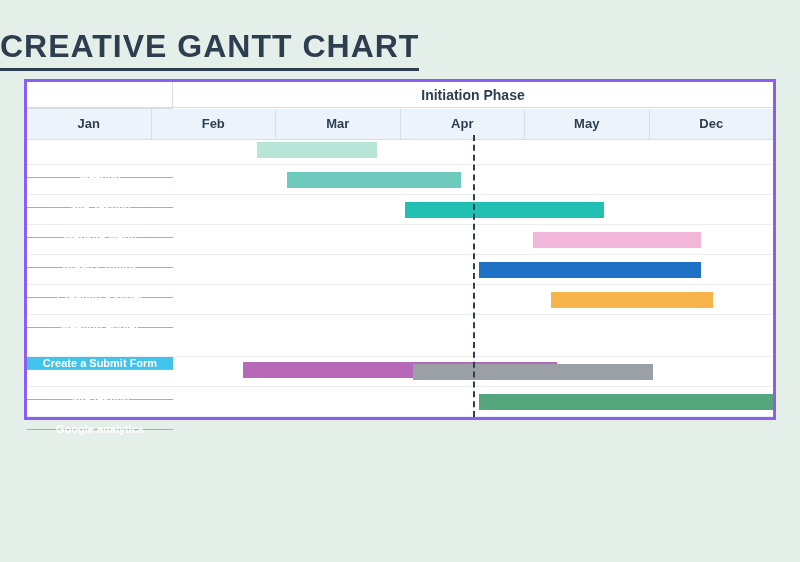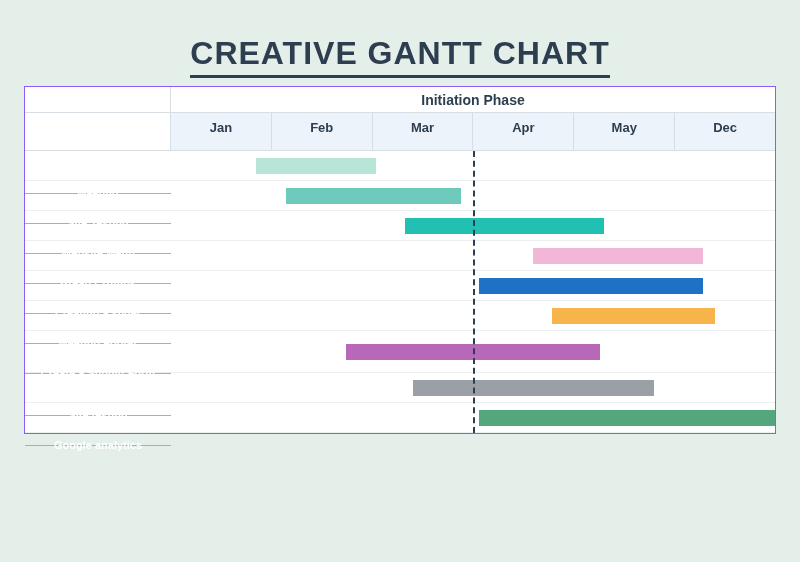--- a/index.html
+++ b/index.html
@@ -5,36 +5,37 @@
   * { box-sizing: border-box; }
   body {
     margin: 0;
     background: #e5efe9;
     font-family: -apple-system, BlinkMacSystemFont, "Segoe UI", Arial, sans-serif;
     width: 800px;
     height: 562px;
     overflow: hidden;
   }
   .title {
-    text-align: center;
+    text-align: left;
     font-size: 32px;
     font-weight: 800;
     color: #2c3e50;
     letter-spacing: 1px;
-    padding-top: 35px;
+    padding-top: 8px;
     margin-bottom: 6px;
+    margin-top: 20px;
   }
   .title span {
     border-bottom: 3px solid #2c3e50;
     padding-bottom: 4px;
   }
   .chart {
     margin: 14px 24px 0 24px;
     background: #fff;
-    border: 1px solid #8b5cf6;
+    border: 3px solid #8b5cf6;
   }
   .phase-row {
     display: flex;
     height: 26px;
   }
   .task-col-head {
     width: 146px;
     border-right: 1px solid #d6dde3;
     border-bottom: 1px solid #d6dde3;
     background: #fff;
@@ -44,21 +45,22 @@
     text-align: center;
     font-weight: 700;
     font-size: 14px;
     color: #2c3e50;
     line-height: 26px;
     border-bottom: 1px solid #d6dde3;
     background: #fff;
   }
   .months-row {
     display: flex;
-    height: 38px;
+    height: 27px;
+    flex-direction: column;
   }
   .task-col-head2 {
     width: 146px;
     border-right: 1px solid #d6dde3;
     border-bottom: 1px solid #d6dde3;
     background: #fff;
   }
   .month {
     flex: 1;
     text-align: center;
@@ -165,21 +167,21 @@
         <div class="task-track">
           <div class="bar" style="left: 51%; width: 37%; background: rgb(31, 113, 198);"></div>
         </div>
       </div>
       <div class="task-row" style="height: 30px;">
         <div class="task-label">Meeting Footer</div>
         <div class="task-track">
           <div class="bar" style="left: 63%; width: 27%; background: rgb(246, 180, 74);"></div>
         </div>
       </div>
-      <div class="task-row" style="height: 42px;">
+      <div class="task-row" style="height: 42px; flex-direction: column;">
         <div class="task-label">Create a Submit Form</div>
         <div class="task-track">
           <div class="bar" style="left: 29%; width: 42%; background: rgb(184, 104, 184);"></div>
         </div>
       </div>
       <div class="task-row" style="height: 30px;">
         <div class="task-label">Site testing</div>
         <div class="task-track">
           <div class="bar" style="left: 40%; width: 40%; background: rgb(154, 160, 166);"></div>
         </div>

